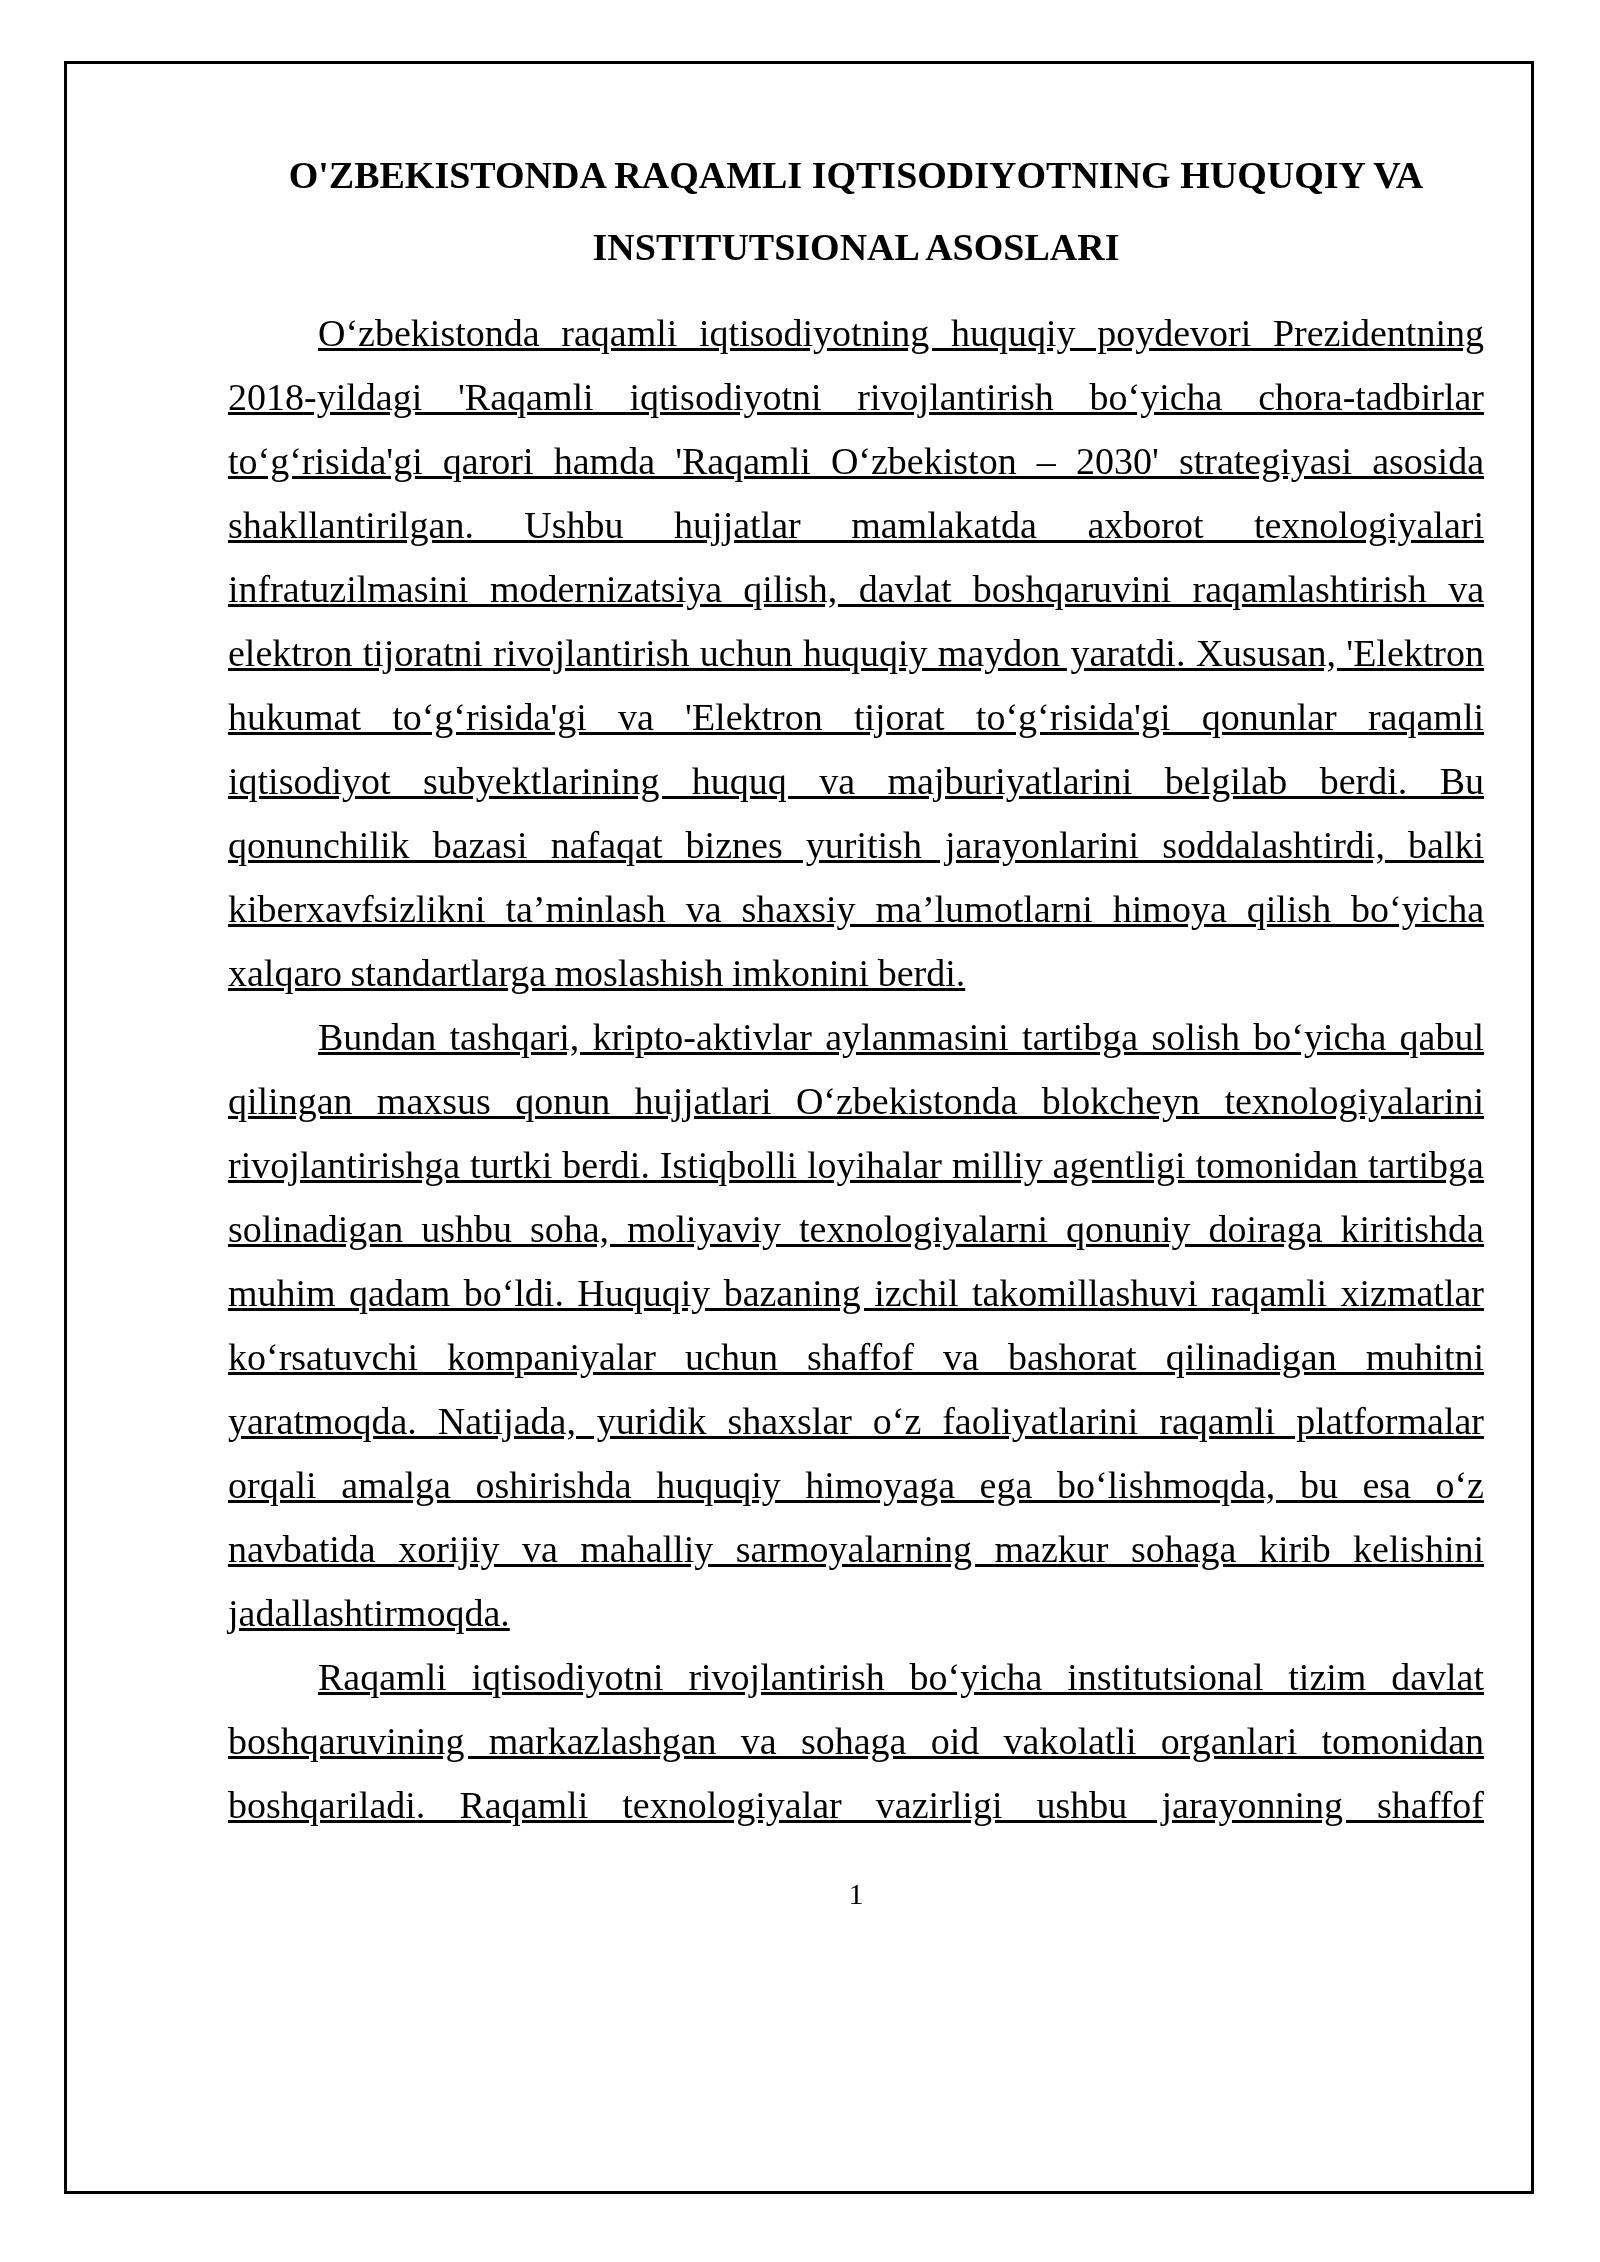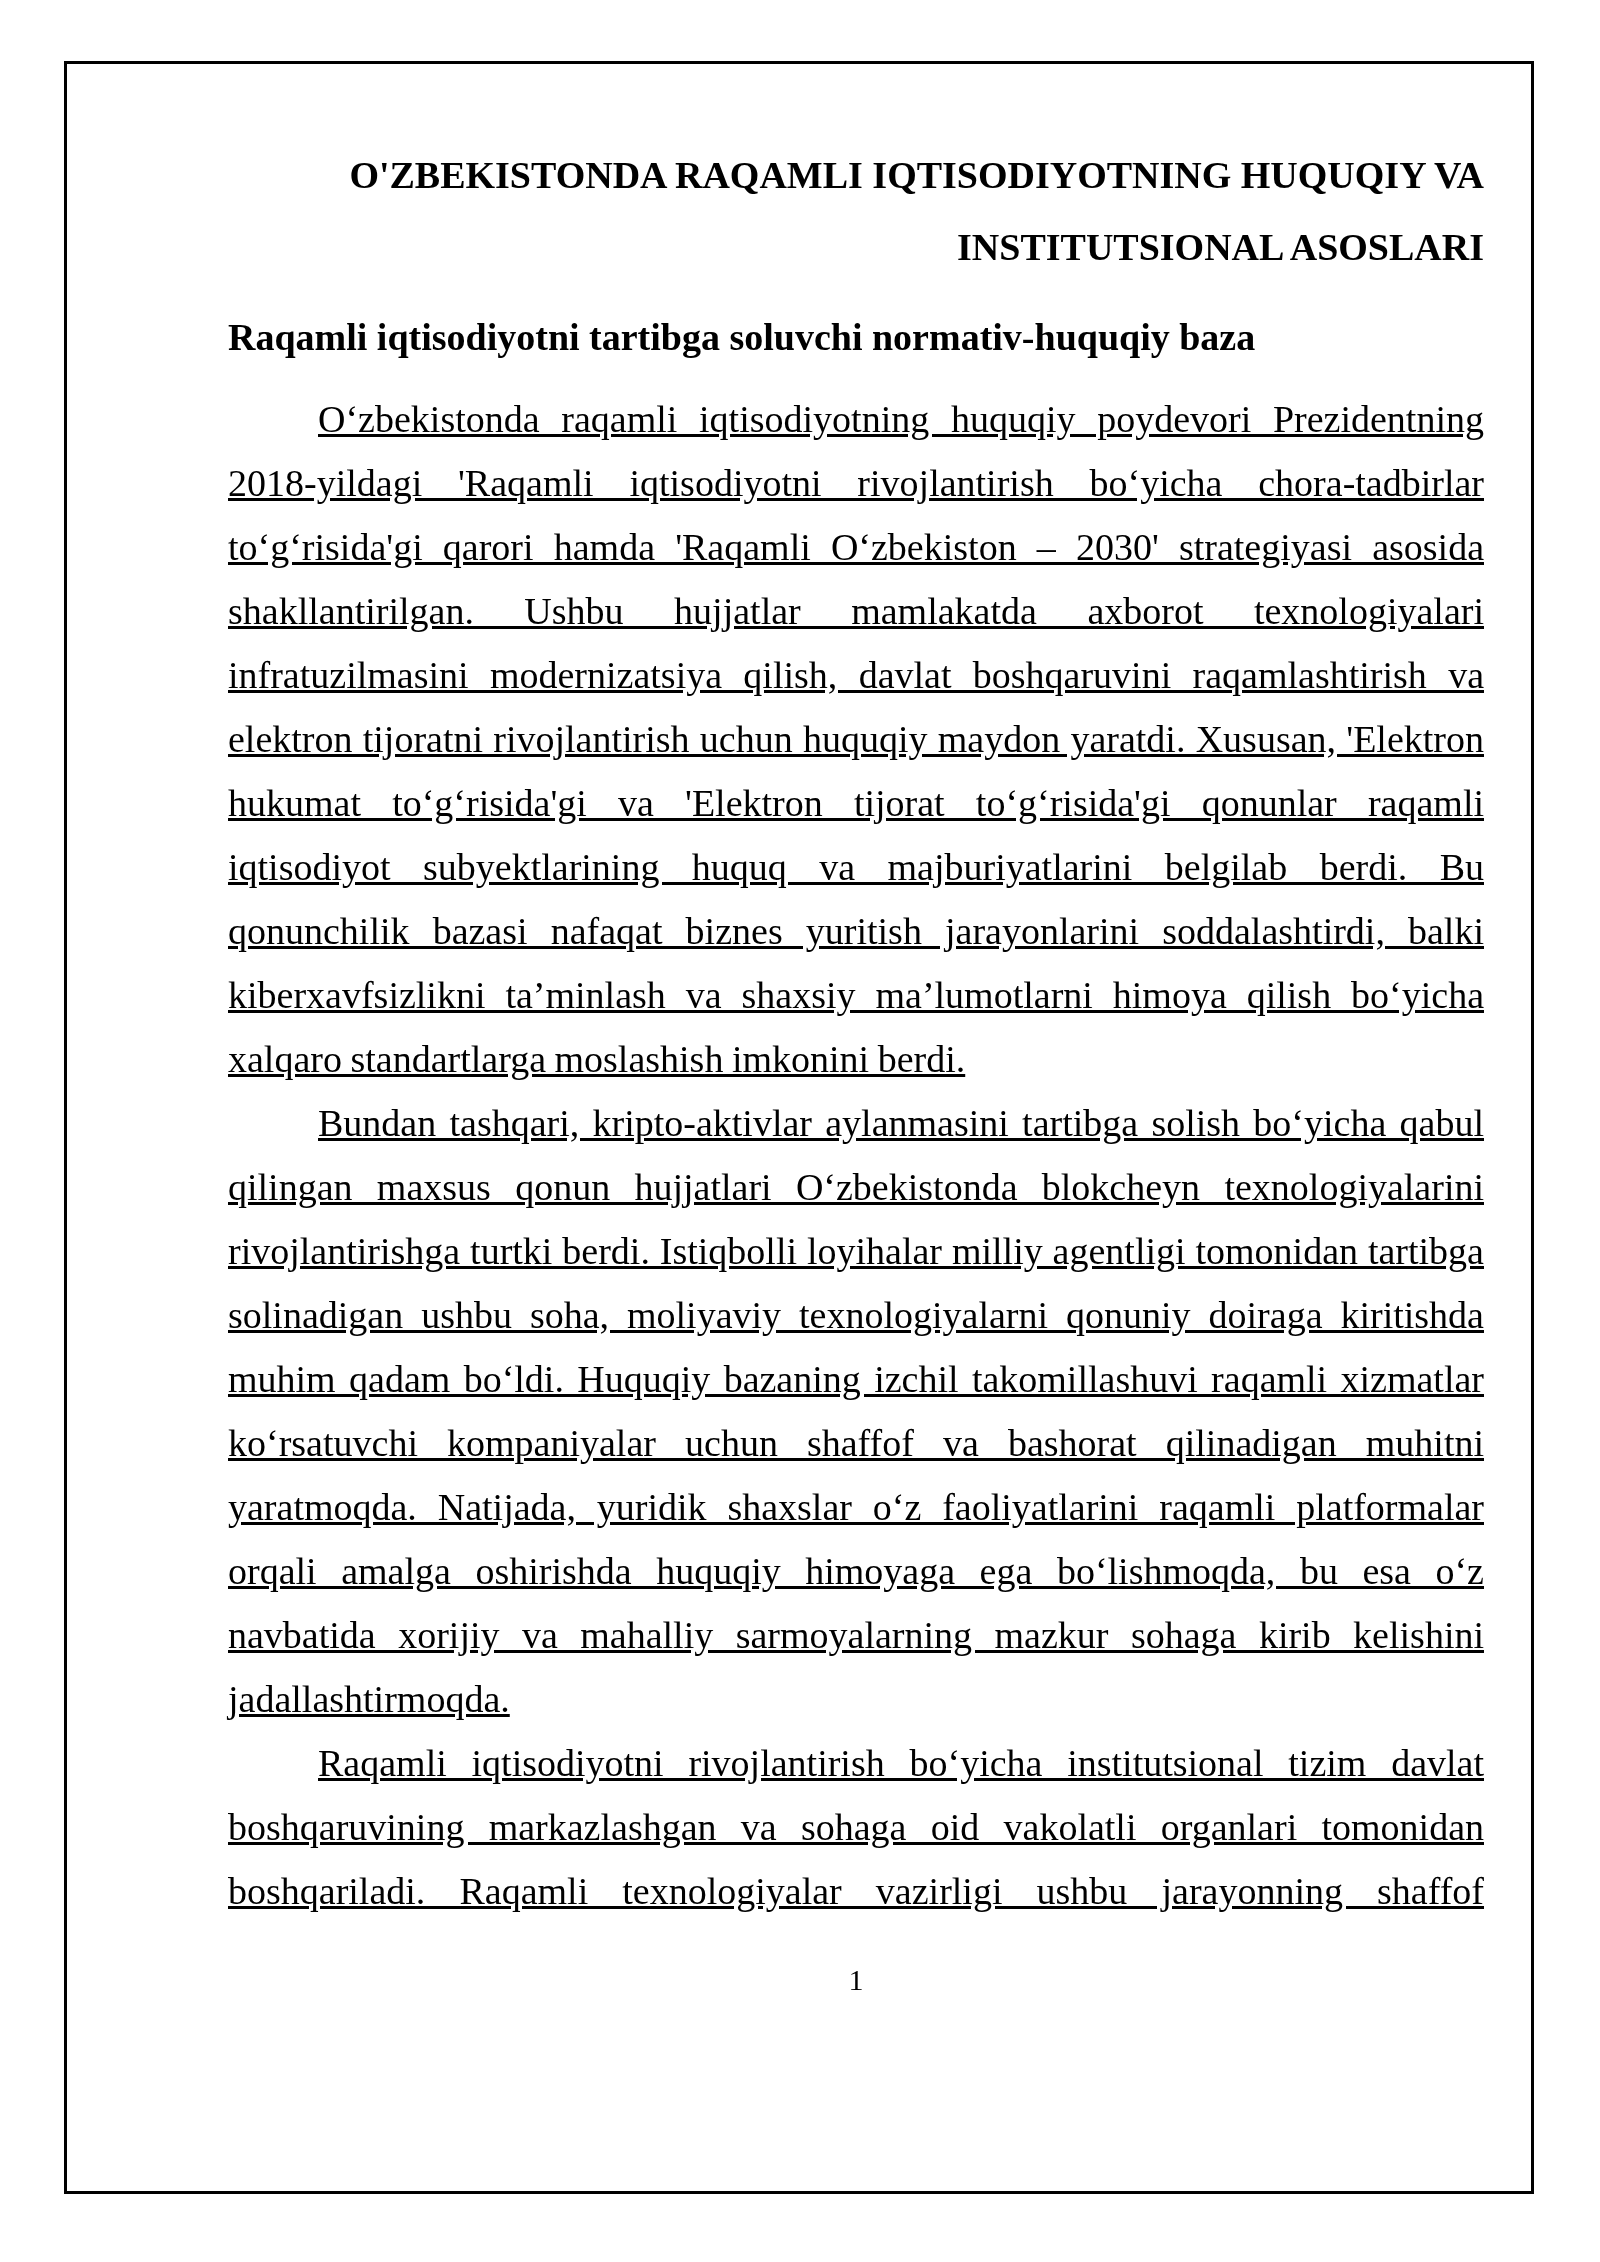--- a/index.html
+++ b/index.html
@@ -28,21 +28,21 @@
     position: absolute;
     left: 228px;
     top: 64px;
     width: 1256px;
   }
   .doc-title {
     margin: 75px 0 0 0;
     font-size: 38px;
     line-height: 72px;
     font-weight: bold;
-    text-align: right;
+    text-align: center;
     letter-spacing: 0;
   }
   .heading {
     margin: 22px 0 0 0;
     font-size: 38px;
     line-height: 64px;
     font-weight: bold;
     text-align: left;
   }
   .heading-2 {
@@ -75,21 +75,20 @@
 </style>
 </head>
 <body>
 
 <div class="page">
   <div class="frame"></div>
   <div class="column">
 
     <h1 class="doc-title">O'ZBEKISTONDA RAQAMLI IQTISODIYOTNING HUQUQIY VA INSTITUTSIONAL ASOSLARI</h1>
 
-    <h2 class="heading">Raqamli iqtisodiyotni tartibga soluvchi normativ-huquqiy baza</h2>
 
     <p class="body-para">O‘zbekistonda raqamli iqtisodiyotning huquqiy poydevori Prezidentning 2018-yildagi 'Raqamli iqtisodiyotni rivojlantirish bo‘yicha chora-tadbirlar to‘g‘risida'gi qarori hamda 'Raqamli O‘zbekiston – 2030' strategiyasi asosida shakllantirilgan. Ushbu hujjatlar mamlakatda axborot texnologiyalari infratuzilmasini modernizatsiya qilish, davlat boshqaruvini raqamlashtirish va elektron tijoratni rivojlantirish uchun huquqiy maydon yaratdi. Xususan, 'Elektron hukumat to‘g‘risida'gi va 'Elektron tijorat to‘g‘risida'gi qonunlar raqamli iqtisodiyot subyektlarining huquq va majburiyatlarini belgilab berdi. Bu qonunchilik bazasi nafaqat biznes yuritish jarayonlarini soddalashtirdi, balki kiberxavfsizlikni ta’minlash va shaxsiy ma’lumotlarni himoya qilish bo‘yicha xalqaro standartlarga moslashish imkonini berdi.</p>
 
     <p class="body-para">Bundan tashqari, kripto-aktivlar aylanmasini tartibga solish bo‘yicha qabul qilingan maxsus qonun hujjatlari O‘zbekistonda blokcheyn texnologiyalarini rivojlantirishga turtki berdi. Istiqbolli loyihalar milliy agentligi tomonidan tartibga solinadigan ushbu soha, moliyaviy texnologiyalarni qonuniy doiraga kiritishda muhim qadam bo‘ldi. Huquqiy bazaning izchil takomillashuvi raqamli xizmatlar ko‘rsatuvchi kompaniyalar uchun shaffof va bashorat qilinadigan muhitni yaratmoqda. Natijada, yuridik shaxslar o‘z faoliyatlarini raqamli platformalar orqali amalga oshirishda huquqiy himoyaga ega bo‘lishmoqda, bu esa o‘z navbatida xorijiy va mahalliy sarmoyalarning mazkur sohaga kirib kelishini jadallashtirmoqda.</p>
 
 
     <p class="body-para para-continued">Raqamli iqtisodiyotni rivojlantirish bo‘yicha institutsional tizim davlat boshqaruvining markazlashgan va sohaga oid vakolatli organlari tomonidan boshqariladi. Raqamli texnologiyalar vazirligi ushbu jarayonning shaffof</p>
 
     <div class="page-number">1</div>
 

